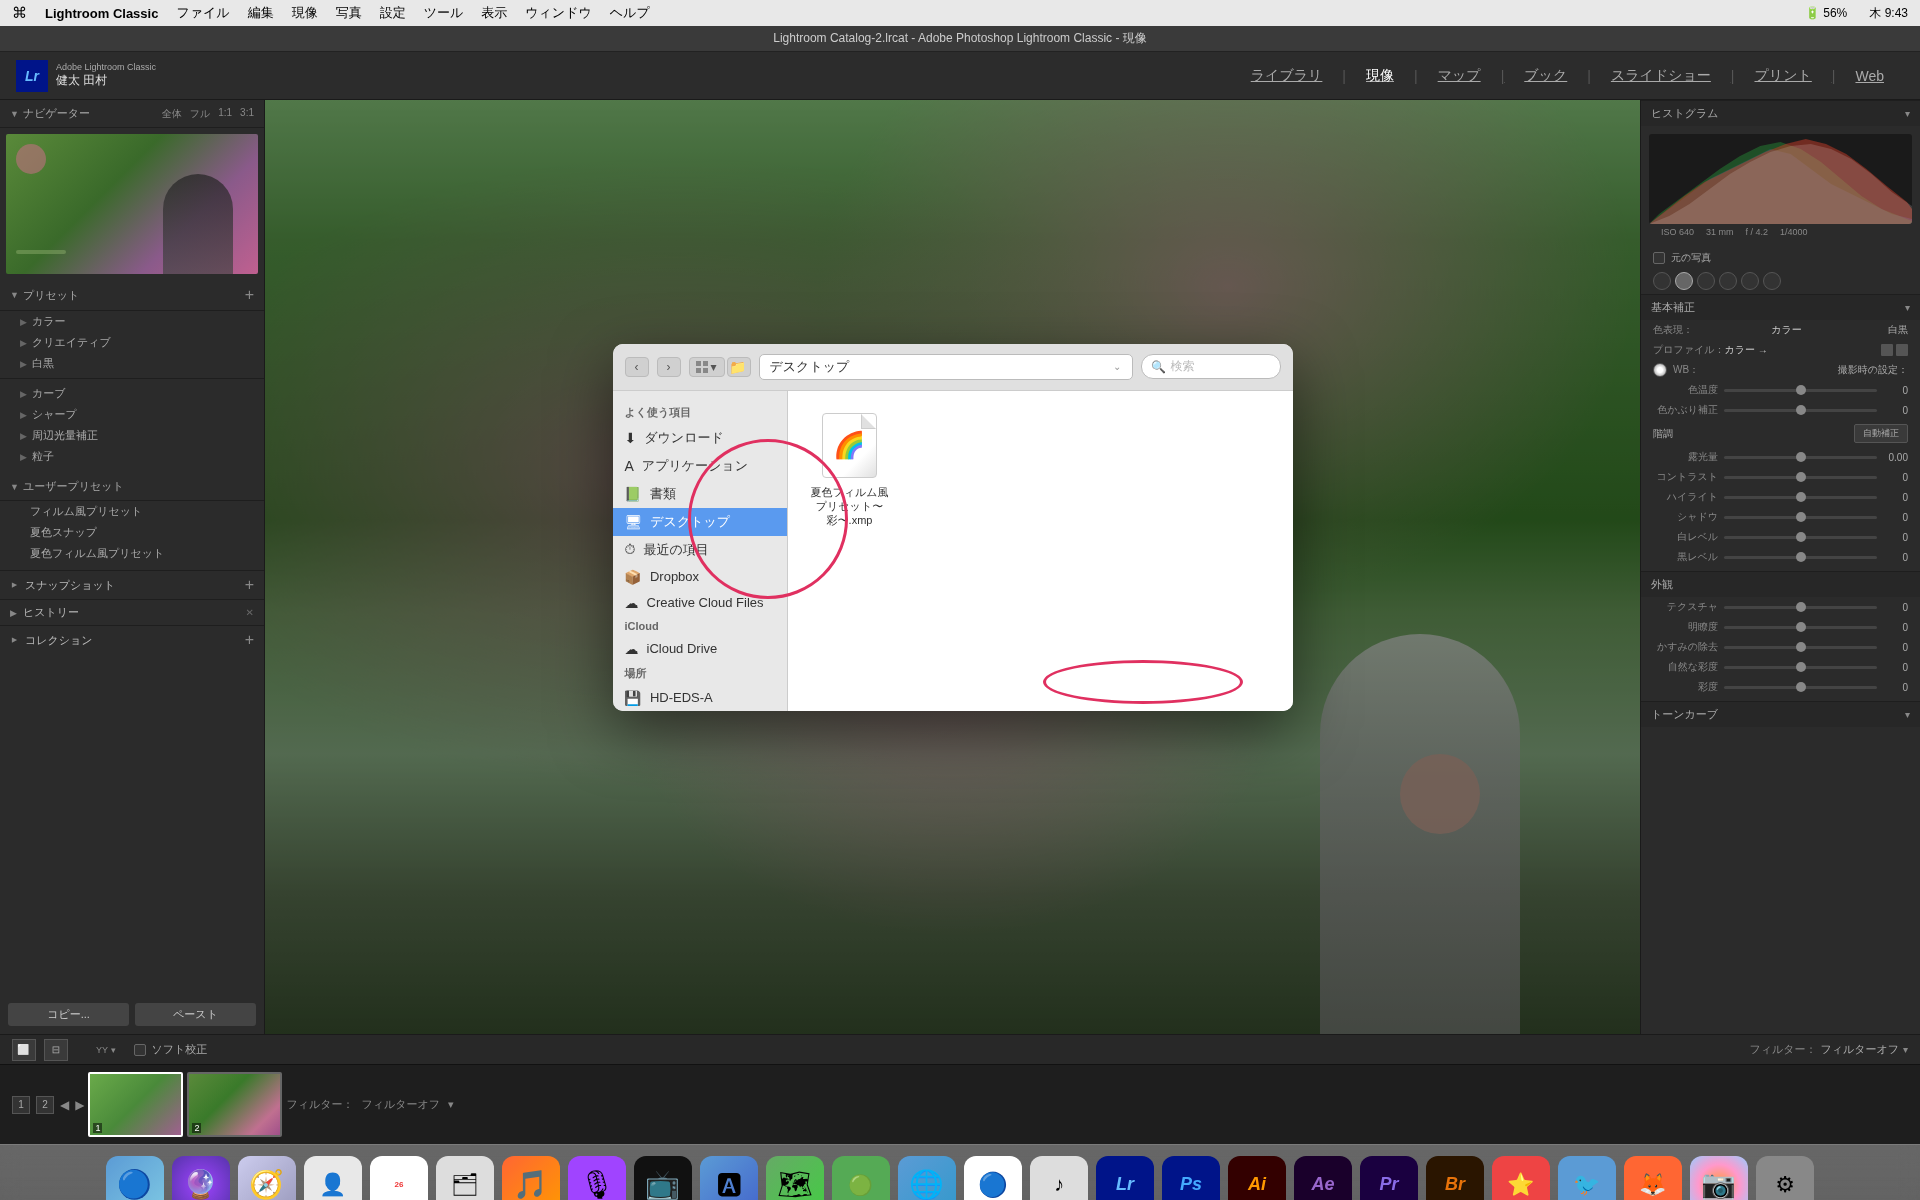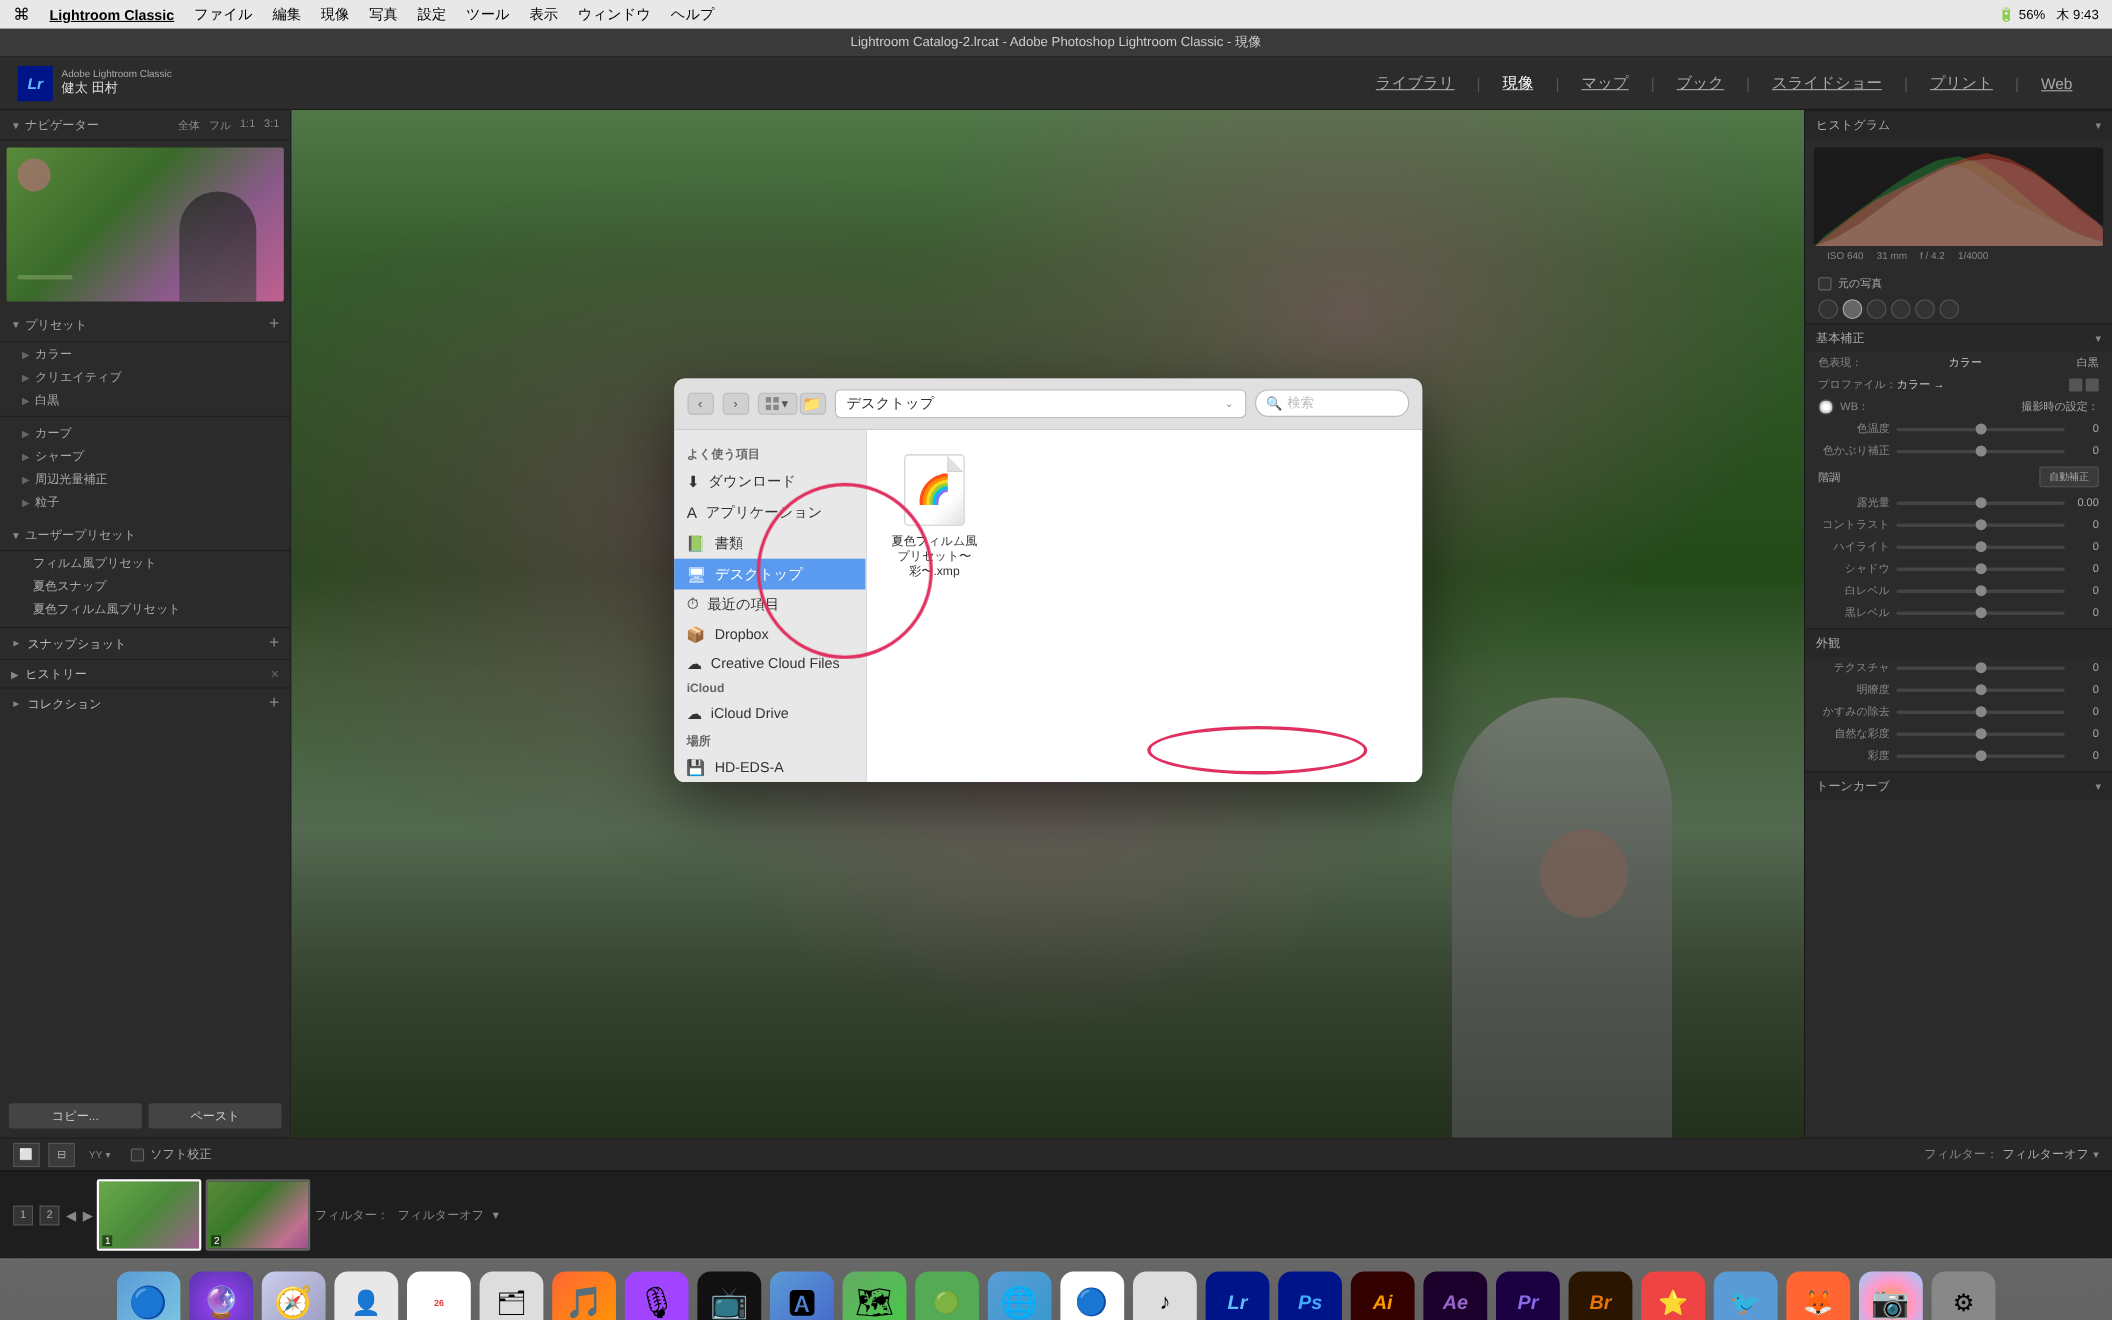--- a/index.html
+++ b/index.html
@@ -20,27 +20,27 @@
       display: flex;
       align-items: center;
       padding: 0 12px;
       gap: 18px;
       font-size: 13px;
       color: #000;
       position: relative;
       z-index: 100;
     }
     .menu-bar .apple-icon { font-size: 15px; }
-    .menu-bar .app-name { font-weight: 700; text-decoration: underline; }
+    .menu-bar .app-name { font-weight: 700; }
     .menu-bar .menu-item { font-size: 13px; cursor: pointer; }
     .menu-bar .right-icons {
       margin-left: auto;
       display: flex;
       align-items: center;
-      gap: 10px;
+      gap: 22px;
       font-size: 12px;
     }
 
     
     .title-bar {
       width: 100%;
       height: 26px;
       background: #3a3a3a;
       display: flex;
       align-items: center;
@@ -1119,21 +1119,21 @@
       <span>トーンカーブ</span>
       <span style="font-size:10px;color:#888">▾</span>
     </div>
 
   </div>
 </div>
 
 <div class="toolbar-bar">
   <div class="toolbar-btn">⬜</div>
   <div class="toolbar-btn">⊟</div>
-  <div style="display:flex;align-items:center;gap:3px;margin-left:5px">
+  <div style="display:flex;align-items:center;gap:3px;margin-left:20px">
     <span style="font-size:9px;color:#888">YY</span>
     <span style="font-size:9px;color:#888">▾</span>
   </div>
   <div class="check-row" style="padding:0;margin-left:10px">
     <div class="checkbox"></div>
     <span style="font-size:11px;color:#aaa">ソフト校正</span>
   </div>
   <div style="margin-left:auto;display:flex;align-items:center;gap:4px">
     <span style="font-size:11px;color:#888">フィルター：</span>
     <span style="font-size:11px;color:#aaa">フィルターオフ</span>

